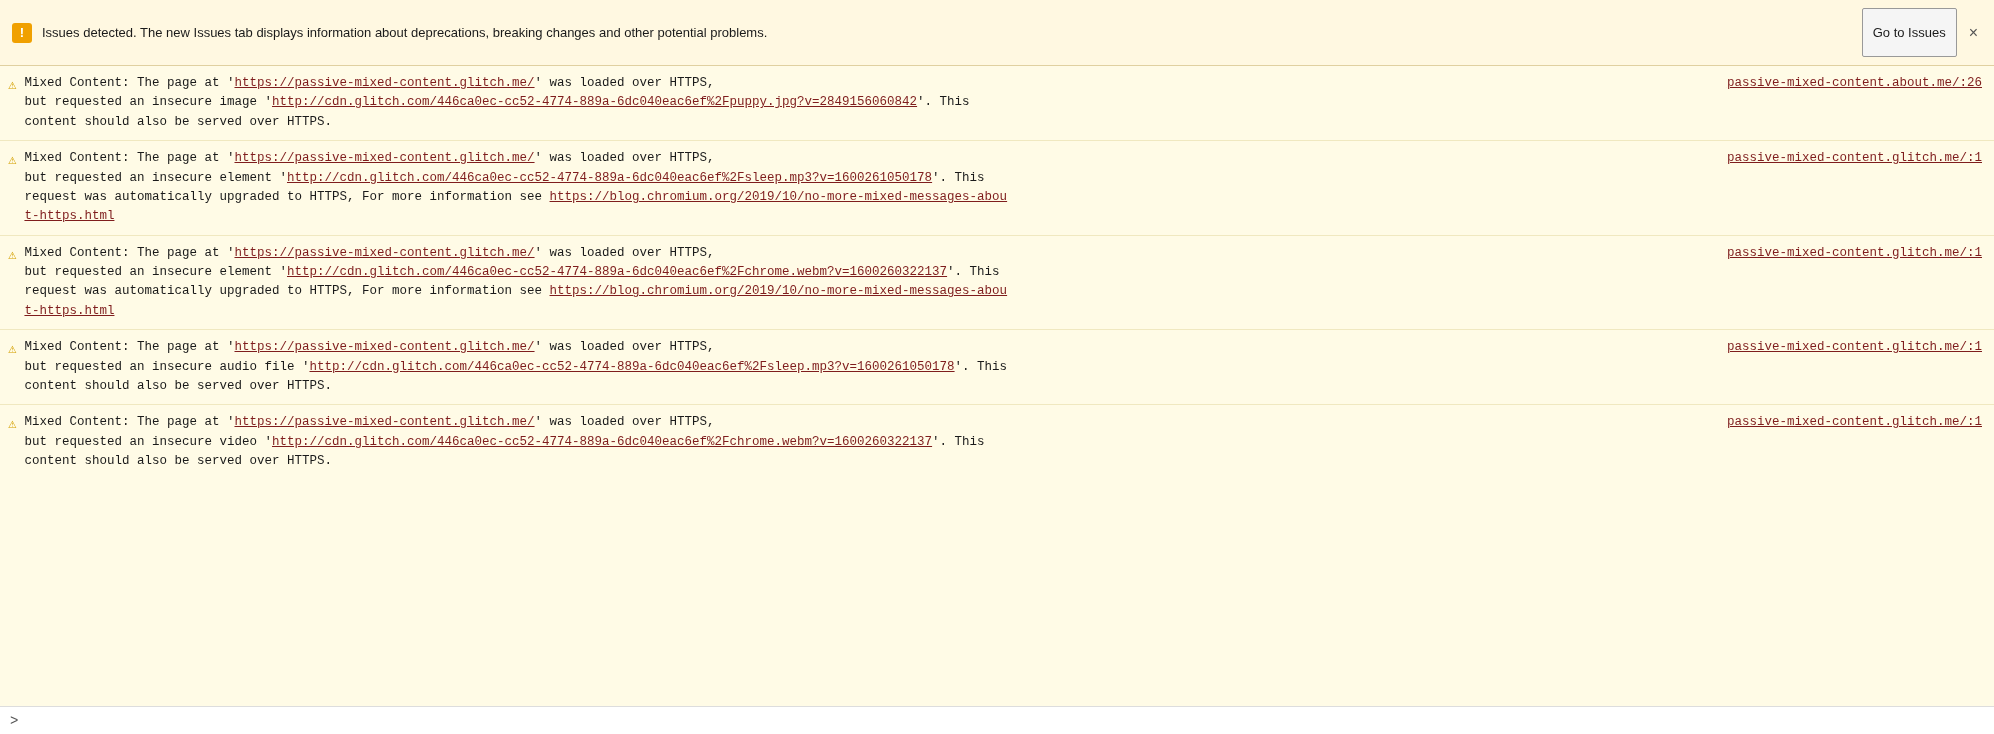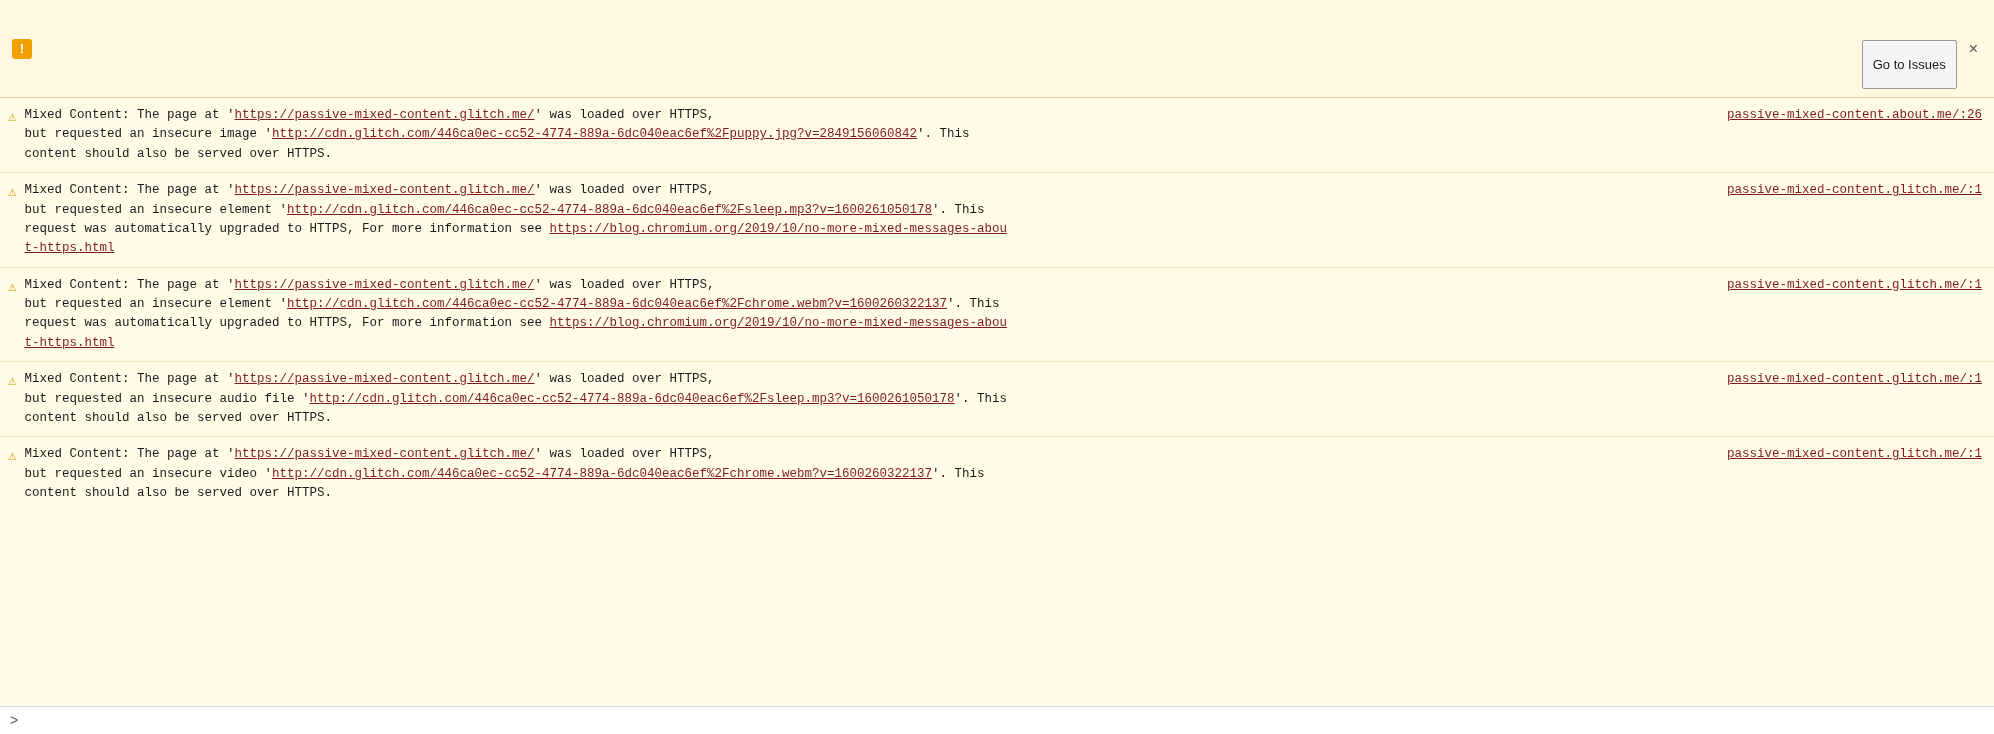--- a/index.html
+++ b/index.html
@@ -69,21 +69,20 @@
 
     .go-to-issues-btn {
       font-family: Arial, sans-serif;
       font-size: 13px;
       padding: 16px 10px;
       border: 1px solid #999;
       background: #f5f5f5;
       cursor: pointer;
       border-radius: 2px;
       color: #1a1a1a;
-      margin-top: 32px;
     }
 
     .close-btn {
       font-family: Arial, sans-serif;
       font-size: 16px;
       background: none;
       border: none;
       cursor: pointer;
       color: #555;
       padding: 0 4px;
@@ -159,20 +158,21 @@
     }
   </style>
 </head>
 <body>
 
 <div class="console-wrapper">
 
   <div class="issues-banner">
     <div class="issues-banner-left">
       <div class="warning-icon-banner">!</div>
+      <span class="issues-banner-text">Issues detected. The new Issues tab displays information about deprecations, breaking changes and other potential problems.</span>
     </div>
     <div class="issues-banner-right">
       <button class="go-to-issues-btn">Go to Issues</button>
       <button class="close-btn">×</button>
     </div>
   </div>
 
   <div class="messages-area">
 
     <div class="message-row">

